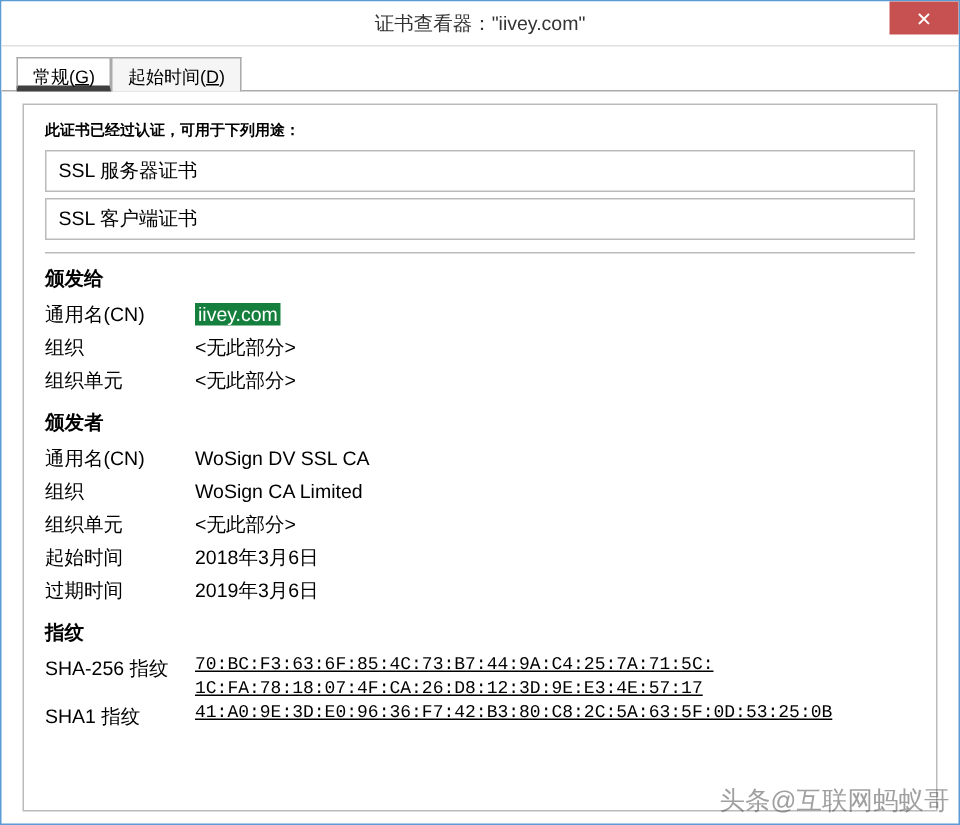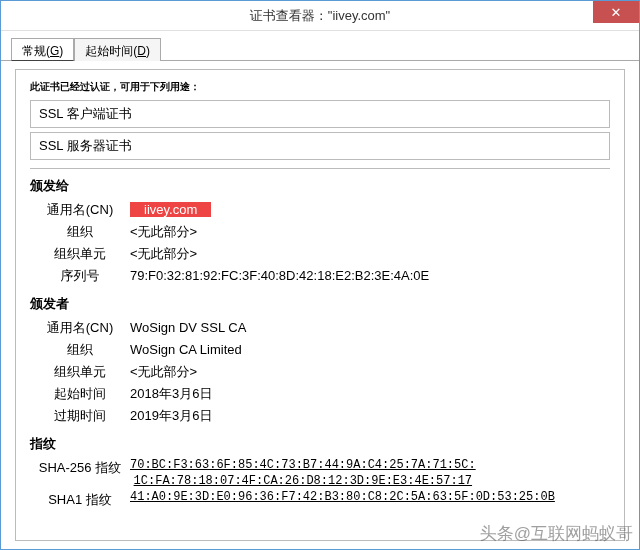--- a/index.html
+++ b/index.html
@@ -61,21 +61,21 @@
     border-bottom: none;
     background: #f5f5f5;
     margin-right: 0;
     cursor: pointer;
     position: relative;
     top: 1px;
   }
   .tab u { text-decoration: underline; }
   .tab.active {
     background: #fff;
-    border-bottom: 1px solid #404040;
+    border-bottom: 4px solid #404040;
   }
   .tab-content {
     padding: 8px 14px;
     height: calc(100% - 60px);
     overflow: hidden;
     position: relative;
   }
   .cert-panel {
     border: 1px solid #bbb;
     padding: 10px 14px 6px 14px;
@@ -103,31 +103,30 @@
     font-weight: bold;
     font-size: 13px;
     margin: 8px 0 4px 0;
     font-family: Liberation Serif, serif;
   }
   .row {
     display: flex;
     font-size: 13px;
     line-height: 22px;
     white-space: nowrap;
-    text-align: center;
   }
   .row .label {
     width: 100px;
     flex-shrink: 0;
   }
   .row .value { }
   .highlight {
-    background: #ef4444;
+    background: #15803d;
     color: #fff;
-    padding: 0 14px;
+    padding: 0 2px;
   }
   .mono {
     font-family: "Consolas", "Courier New", monospace;
     font-size: 12px;
     line-height: 16px;
     text-decoration: underline;
   }
   .sha256-row .label { padding-top: 0; }
   .watermark {
     position: absolute;
@@ -156,41 +155,37 @@
     </div>
     <div class="tab">
       <span>起始时间</span>(<u>D</u>)
     </div>
   </div>
 
   <div class="tab-content">
     <div class="cert-panel">
 
       <div class="panel-heading">此证书已经过认证，可用于下列用途：</div>
+      <div class="usage-box">SSL 服务器证书</div>
       <div class="usage-box">SSL 客户端证书</div>
-      <div class="usage-box">SSL 服务器证书</div>
 
       <hr class="sep">
 
       <div class="section-title">颁发给</div>
       <div class="row">
         <span class="label">通用名(CN)</span>
         <span class="value"><span class="highlight">iivey.com</span></span>
       </div>
       <div class="row">
         <span class="label">组织</span>
         <span class="value">&lt;无此部分&gt;</span>
       </div>
       <div class="row">
         <span class="label">组织单元</span>
         <span class="value">&lt;无此部分&gt;</span>
-      </div>
-      <div class="row">
-        <span class="label">序列号</span>
-        <span class="value">79:F0:32:81:92:FC:3F:40:8D:42:18:E2:B2:3E:4A:0E</span>
       </div>
 
       <div class="section-title">颁发者</div>
       <div class="row">
         <span class="label">通用名(CN)</span>
         <span class="value">WoSign DV SSL CA</span>
       </div>
       <div class="row">
         <span class="label">组织</span>
         <span class="value">WoSign CA Limited</span>

